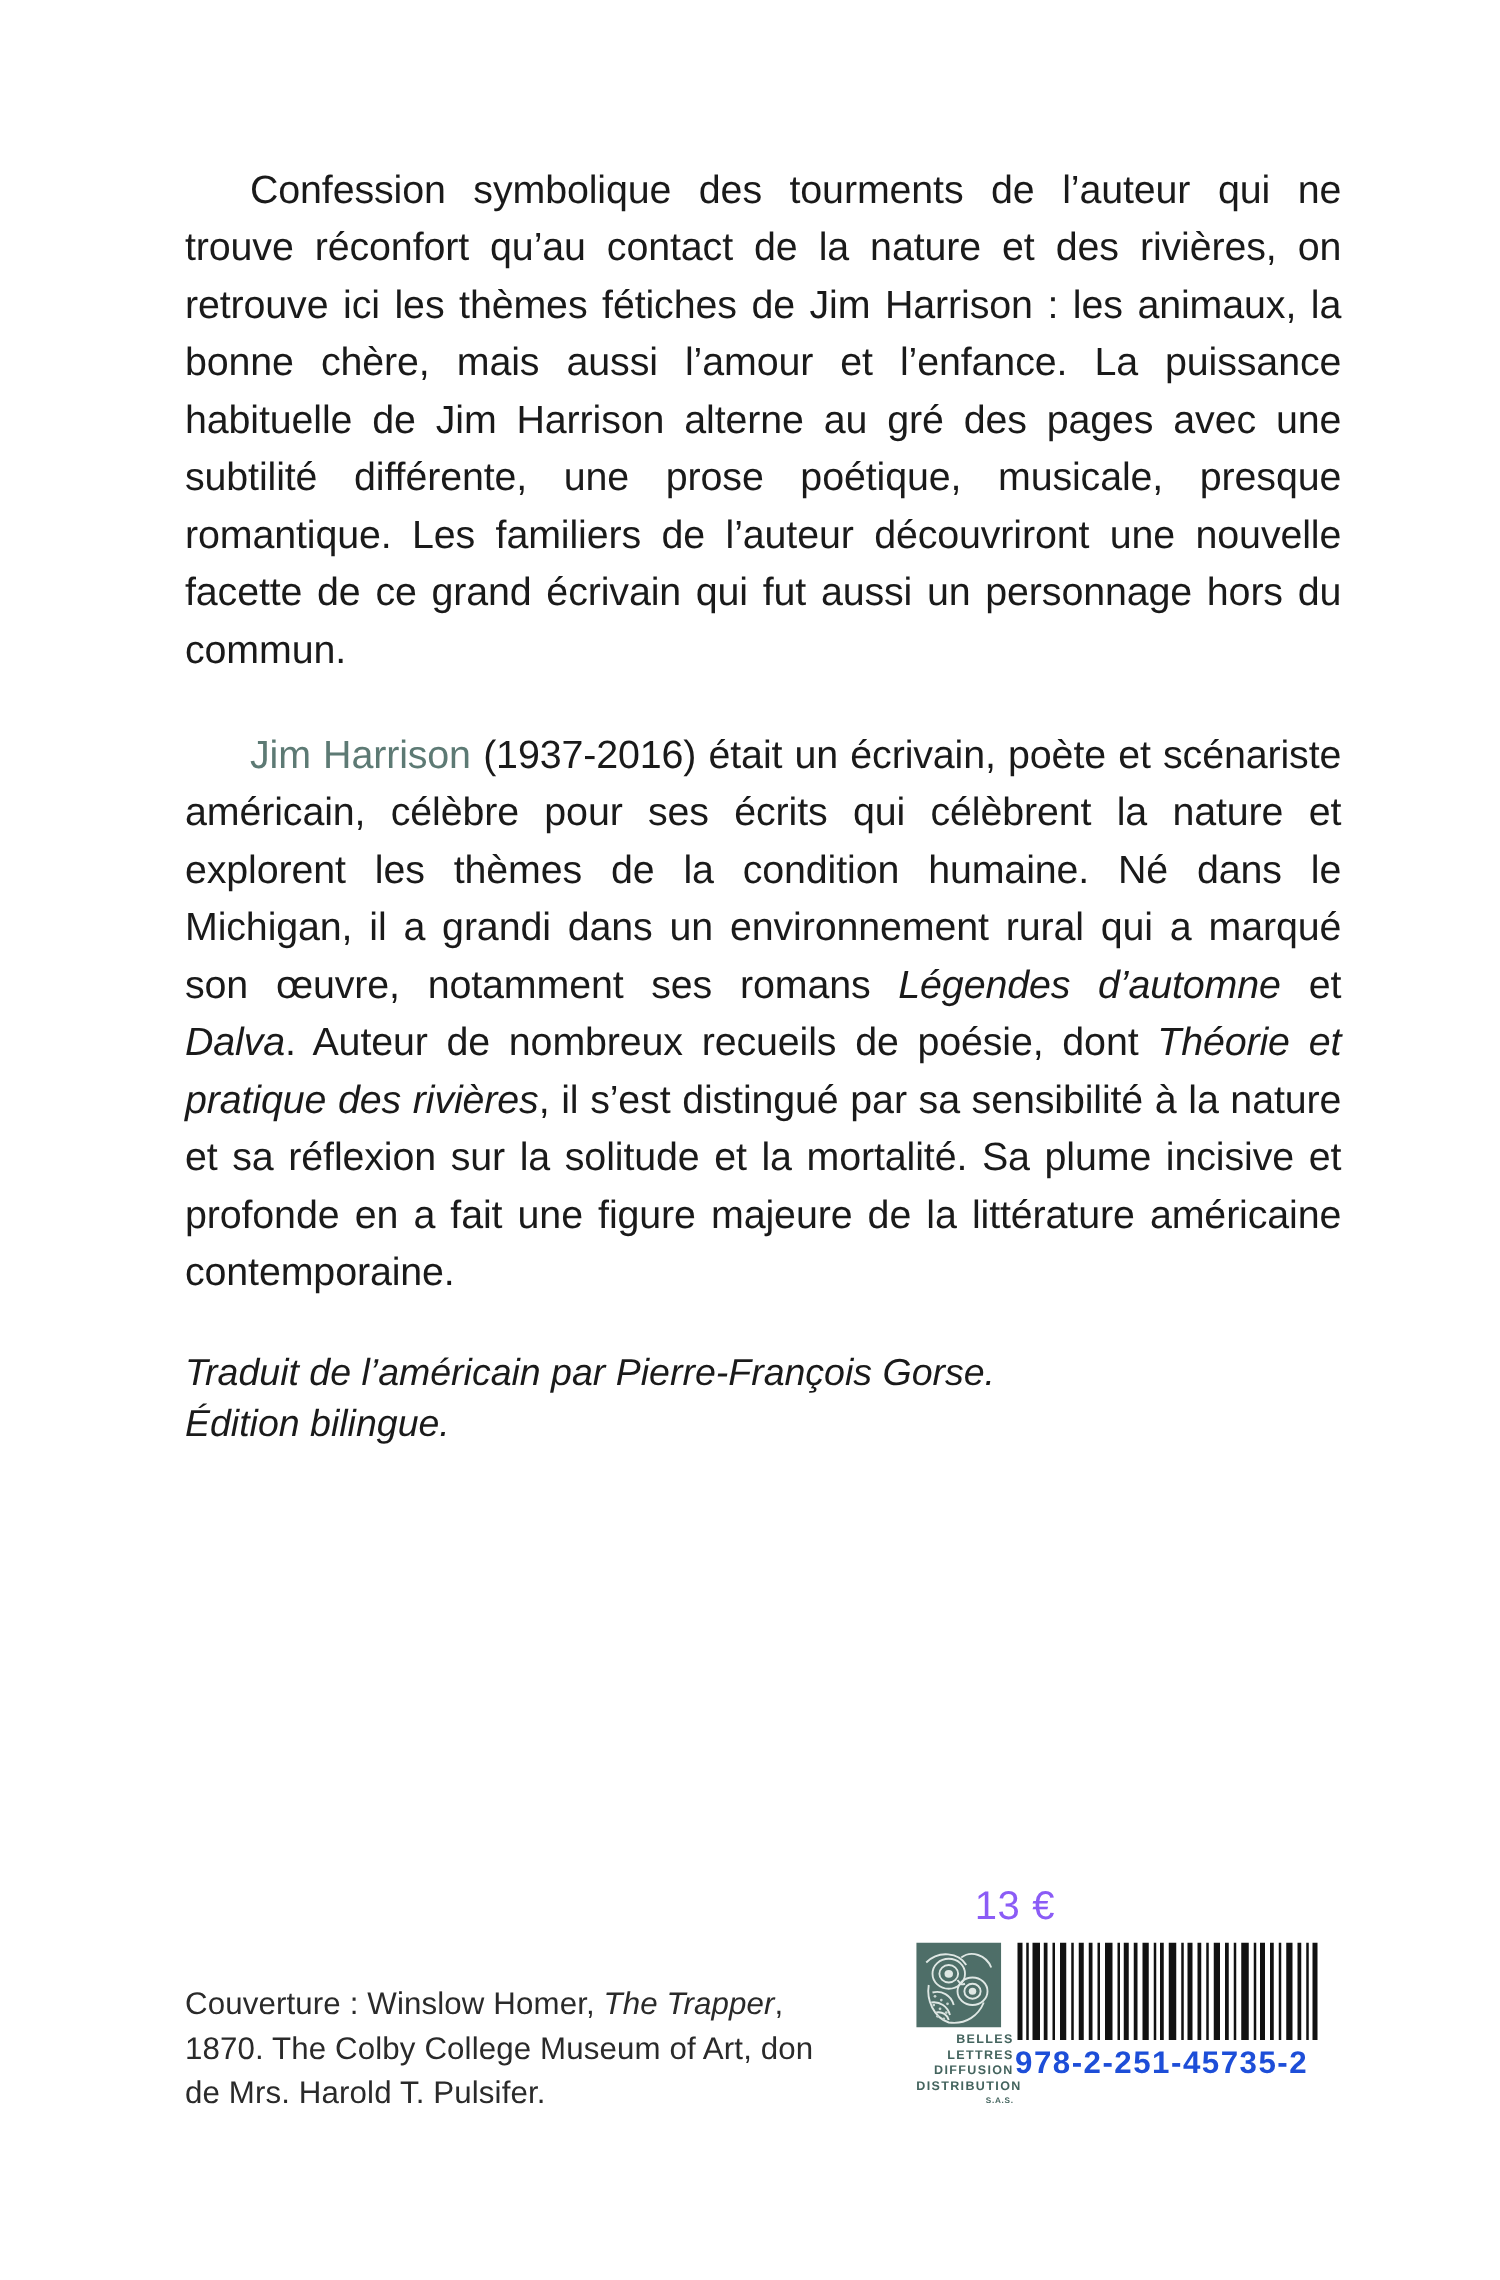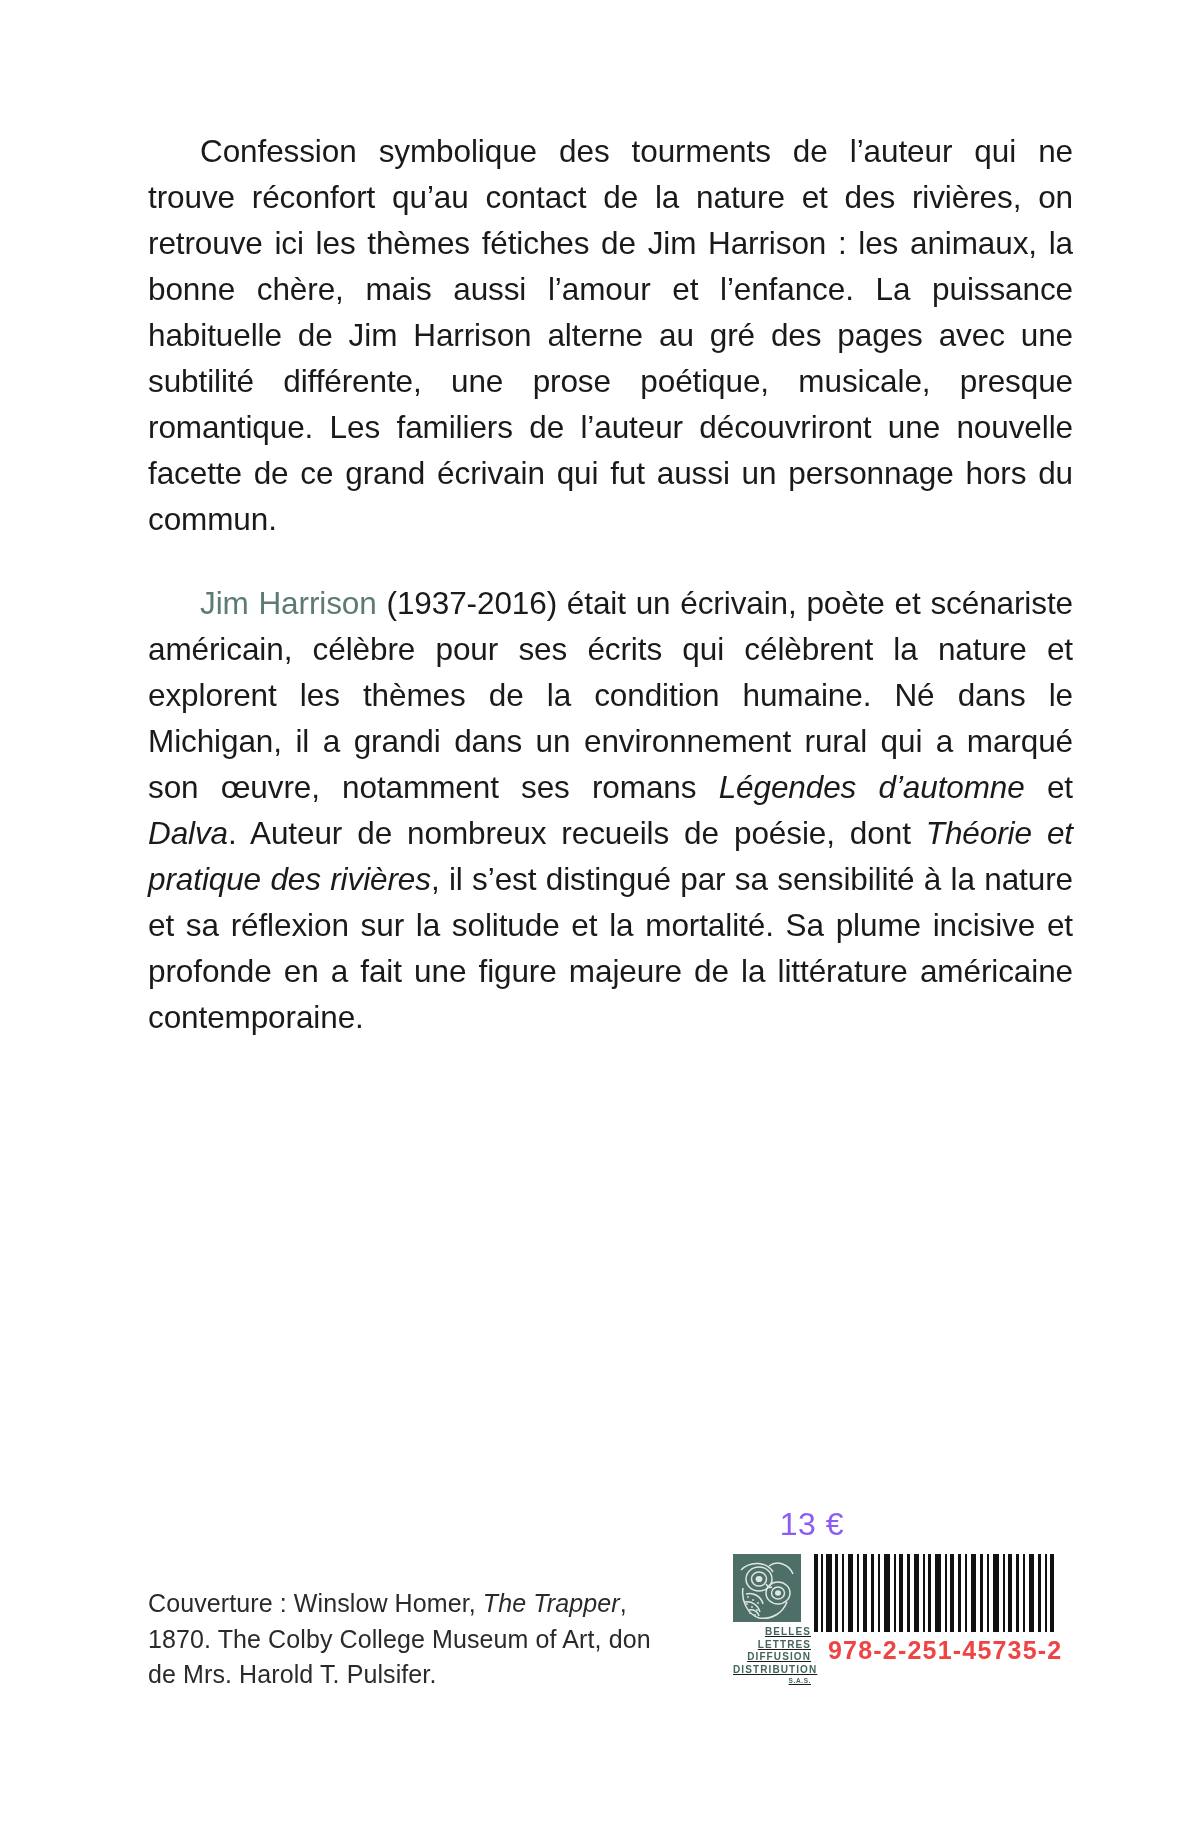--- a/index.html
+++ b/index.html
@@ -90,21 +90,20 @@
     letter-spacing: 0.1px;
     margin-top: 29px;
   }
   .cover-credit .italic { font-style: italic; }
 
   .imprint {
     position: absolute;
     left: 733px;
     top: 1554px;
     width: 100px;
-    text-decoration: underline;
   }
   .imprint-mark {
     width: 68px;
     height: 68px;
     display: block;
   }
   .imprint-lines {
     margin-top: 4px;
     font-size: 10px;
     font-weight: 700;
@@ -129,36 +128,39 @@
   .barcode {
     display: block;
     width: 244px;
     height: 78px;
   }
   .isbn {
     margin-top: 4px;
     font-size: 25px;
     font-weight: 700;
     letter-spacing: 1.2px;
-    color: #ef4444;
+    color: #1d4ed8;
     white-space: nowrap;
-    margin-left: 16px;
   }
 </style>
 </head>
 <body>
 
 <div class="page">
 
   <div class="content">
 
     <p class="body-para">Confession symbolique des tourments de l’auteur qui ne trouve réconfort qu’au contact de la nature et des rivières, on retrouve ici les thèmes fétiches de Jim Harrison : les animaux, la bonne chère, mais aussi l’amour et l’enfance. La puissance habituelle de Jim Harrison alterne au gré des pages avec une subtilité différente, une prose poétique, musicale, presque romantique. Les familiers de l’auteur découvriront une nouvelle facette de ce grand écrivain qui fut aussi un personnage hors du commun.</p>
 
     <p class="body-para second"><span class="author-accent">Jim Harrison</span><span> (1937-2016) était un écrivain, poète et scénariste américain, célèbre pour ses écrits qui célèbrent la nature et explorent les thèmes de la condition humaine. Né dans le Michigan, il a grandi dans un environnement rural qui a marqué son œuvre, notamment ses romans </span><span class="title-italic">Légendes d’automne</span><span> et </span><span class="title-italic">Dalva</span><span>. Auteur de nombreux recueils de poésie, dont </span><span class="title-italic">Théorie et pratique des rivières</span><span>, il s’est distingué par sa sensibilité à la nature et sa réflexion sur la solitude et la mortalité. Sa plume incisive et profonde en a fait une figure majeure de la littérature américaine contemporaine.</span></p>
 
+    <div class="credits-block">
+      <div>Traduit de l’américain par Pierre-François Gorse.</div>
+      <div>Édition bilingue.</div>
+    </div>
 
   </div>
 
   <div class="price">13 €</div>
 
   <div class="cover-credit">
     <span>Couverture : Winslow Homer, </span><span class="italic">The Trapper</span><span>,</span>
     <span>1870. The Colby College Museum of Art,</span>
     <span>don de Mrs. Harold T. Pulsifer.</span>
   </div>

